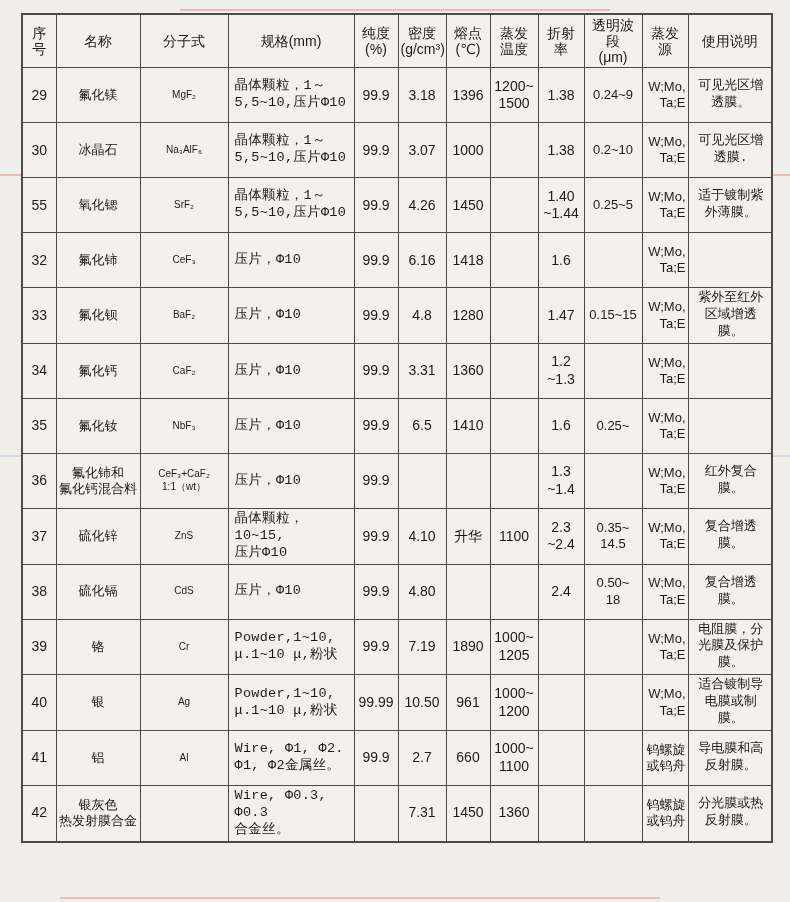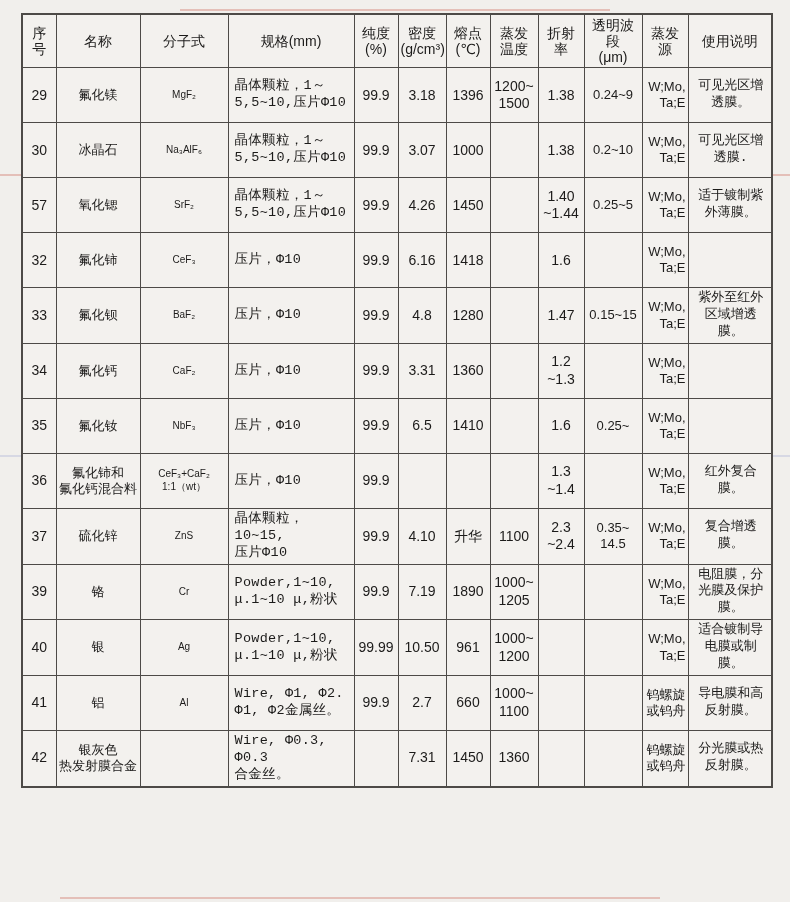--- a/index.html
+++ b/index.html
@@ -130,21 +130,21 @@
           <td class="col-density">3.07</td>
           <td class="col-melt">1000</td>
           <td class="col-evap"></td>
           <td class="col-refr">1.38</td>
           <td class="col-band">0.2~10</td>
           <td class="col-source">W;Mo,
 Ta;E</td>
           <td class="col-usage align-left">可见光区增透膜.</td>
         </tr>
         <tr>
-          <td class="col-index">57</td>
+          <td class="col-index">55</td>
           <td class="col-name">氧化锶</td>
           <td class="col-formula">SrF₂</td>
           <td class="col-spec align-left">晶体颗粒，1～
 5,5~10,压片Φ10</td>
           <td class="col-purity">99.9</td>
           <td class="col-density">4.26</td>
           <td class="col-melt">1450</td>
           <td class="col-evap"></td>
           <td class="col-refr">1.40
 ~1.44</td>
@@ -239,20 +239,36 @@
           <td class="col-spec align-left">晶体颗粒，10~15,
 压片Φ10</td>
           <td class="col-purity">99.9</td>
           <td class="col-density">4.10</td>
           <td class="col-melt">升华</td>
           <td class="col-evap">1100</td>
           <td class="col-refr">2.3
 ~2.4</td>
           <td class="col-band">0.35~
 14.5</td>
+          <td class="col-source">W;Mo,
+Ta;E</td>
+          <td class="col-usage align-left">复合增透膜。</td>
+        </tr>
+        <tr>
+          <td class="col-index">38</td>
+          <td class="col-name">硫化镉</td>
+          <td class="col-formula">CdS</td>
+          <td class="col-spec align-left">压片，Φ10</td>
+          <td class="col-purity">99.9</td>
+          <td class="col-density">4.80</td>
+          <td class="col-melt"></td>
+          <td class="col-evap"></td>
+          <td class="col-refr">2.4</td>
+          <td class="col-band">0.50~
+18</td>
           <td class="col-source">W;Mo,
 Ta;E</td>
           <td class="col-usage align-left">复合增透膜。</td>
         </tr>
         <tr>
           <td class="col-index">39</td>
           <td class="col-name">铬</td>
           <td class="col-formula">Cr</td>
           <td class="col-spec align-left">Powder,1~10,
 μ.1~10 μ,粉状</td>

